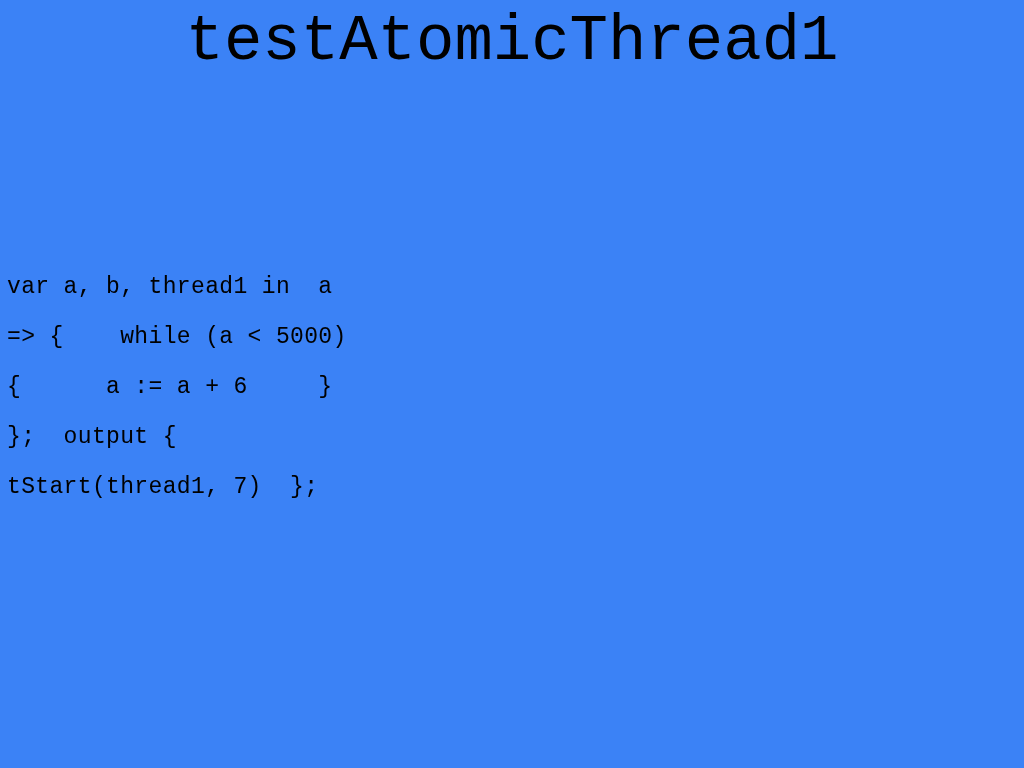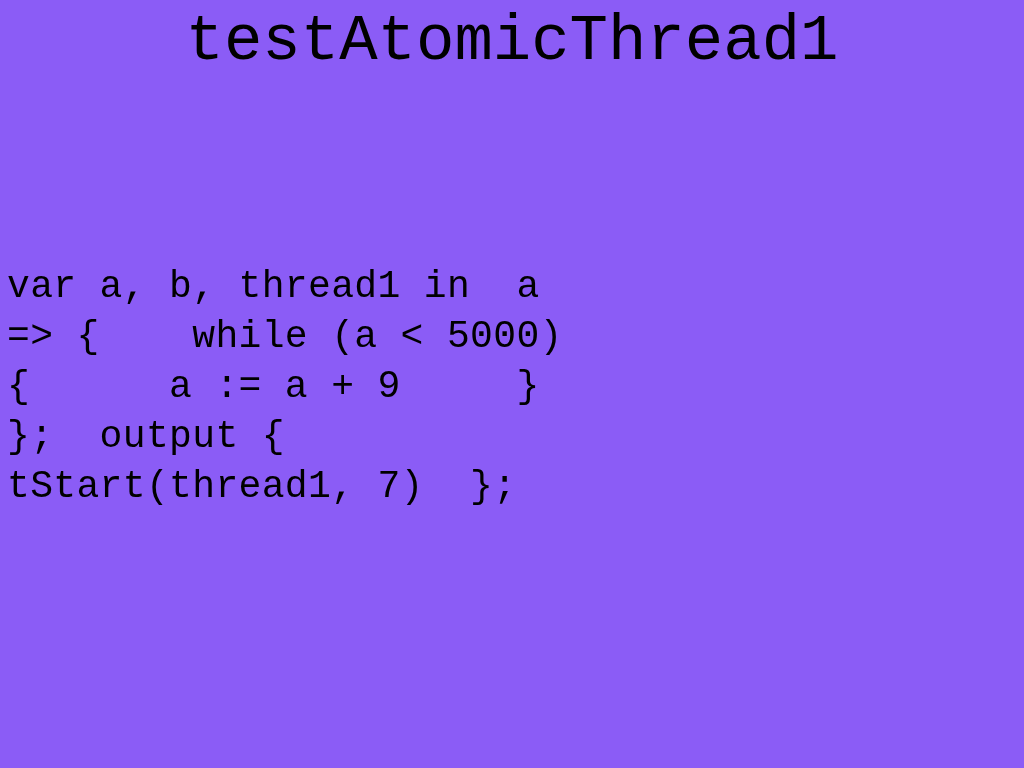--- a/index.html
+++ b/index.html
@@ -12,21 +12,21 @@
     height: 768px;
     background: #ffffff;
     overflow: hidden;
     font-family: "Liberation Mono", "DejaVu Sans Mono", monospace;
     color: #000000;
   }
   .slide {
     position: relative;
     width: 1024px;
     height: 768px;
-    background: #8b5cf6;
+    background: #3b82f6;
   }
   .slide-title {
     position: absolute;
     left: 0;
     top: 6px;
     width: 1024px;
     text-align: center;
     font-family: "Liberation Mono", "DejaVu Sans Mono", monospace;
     font-size: 64px;
     font-weight: normal;
@@ -37,38 +37,38 @@
     margin: 0;
   }
   .slide-body {
     position: absolute;
     left: 7px;
     top: 262px;
     width: 1000px;
   }
   .code-line {
     font-family: "Liberation Mono", "DejaVu Sans Mono", monospace;
-    font-size: 38px;
+    font-size: 23px;
     line-height: 50px;
     height: 50px;
     color: #000000;
     white-space: pre;
     letter-spacing: 0.35px;
     margin: 0;
     padding: 0;
   }
 </style>
 </head>
 <body>
 
 <div class="slide">
 
   <h1 class="slide-title">testAtomicThread1</h1>
 
   <div class="slide-body">
     <div class="code-line">var a, b, thread1 in  a</div>
     <div class="code-line">=&gt; {    while (a &lt; 5000)</div>
-    <div class="code-line">{      a := a + 9     }</div>
+    <div class="code-line">{      a := a + 6     }</div>
     <div class="code-line">};  output {</div>
     <div class="code-line">tStart(thread1, 7)  };</div>
   </div>
 
 </div>
 
 </body></html>

